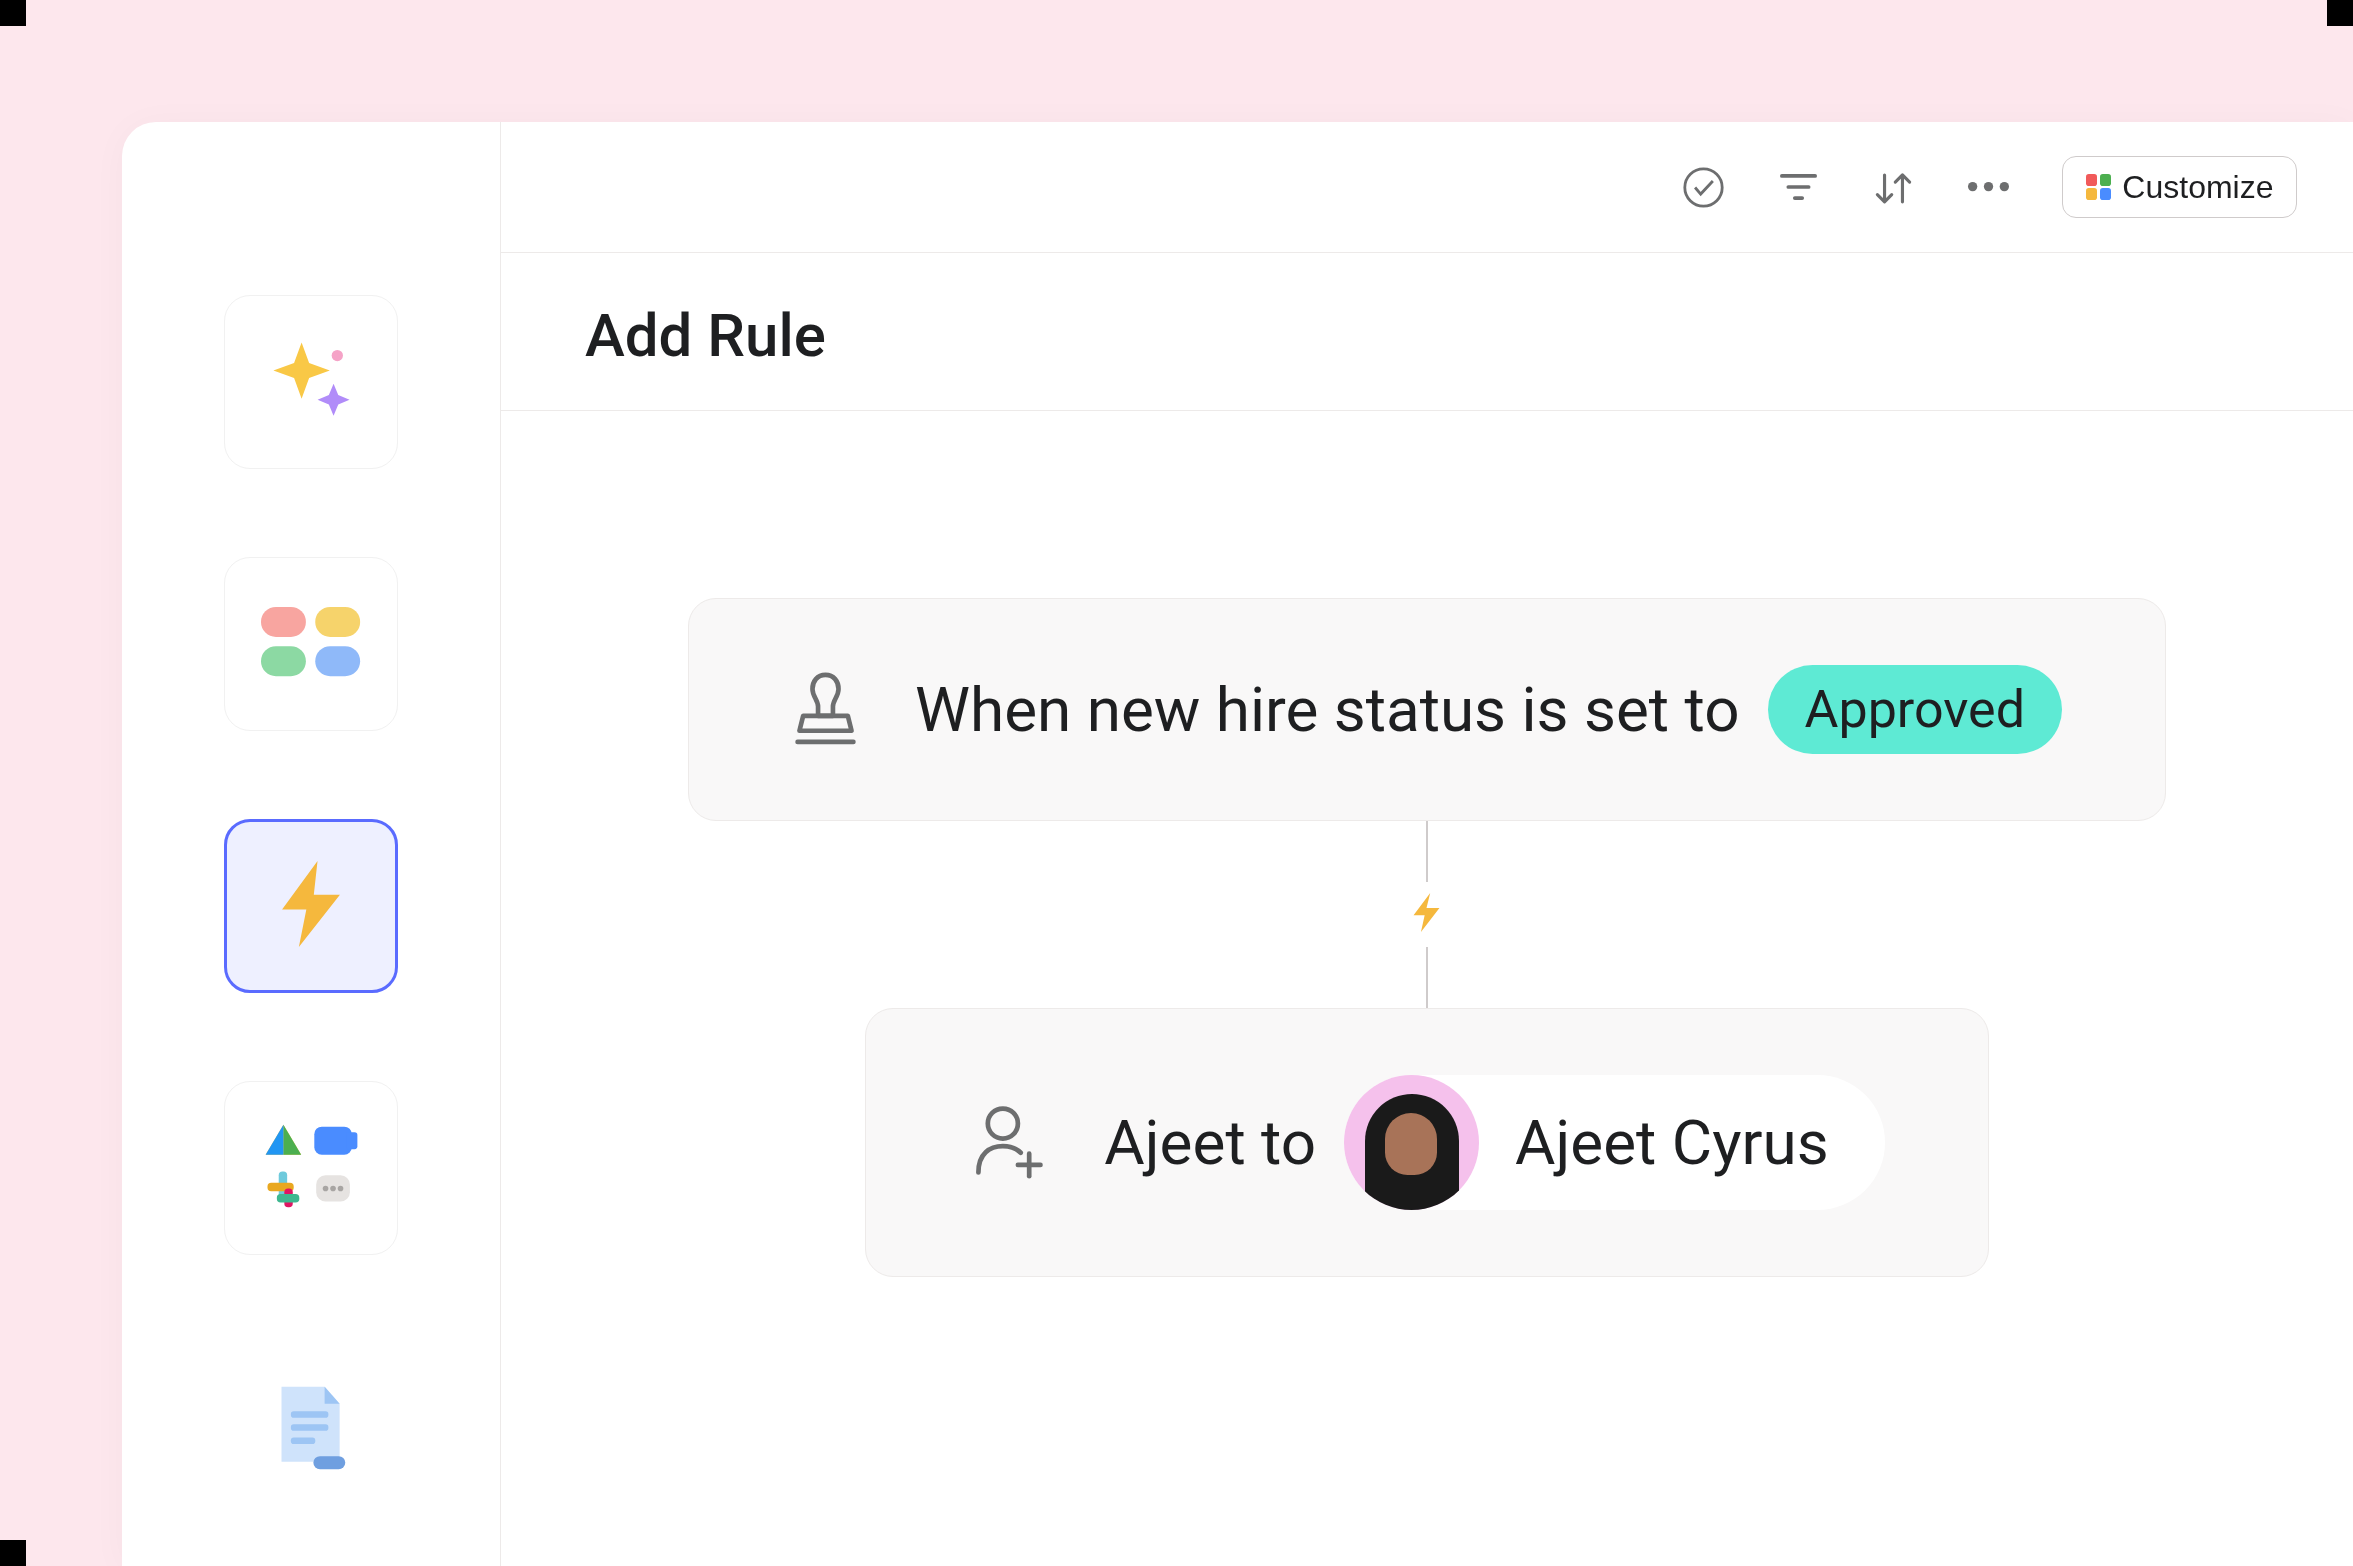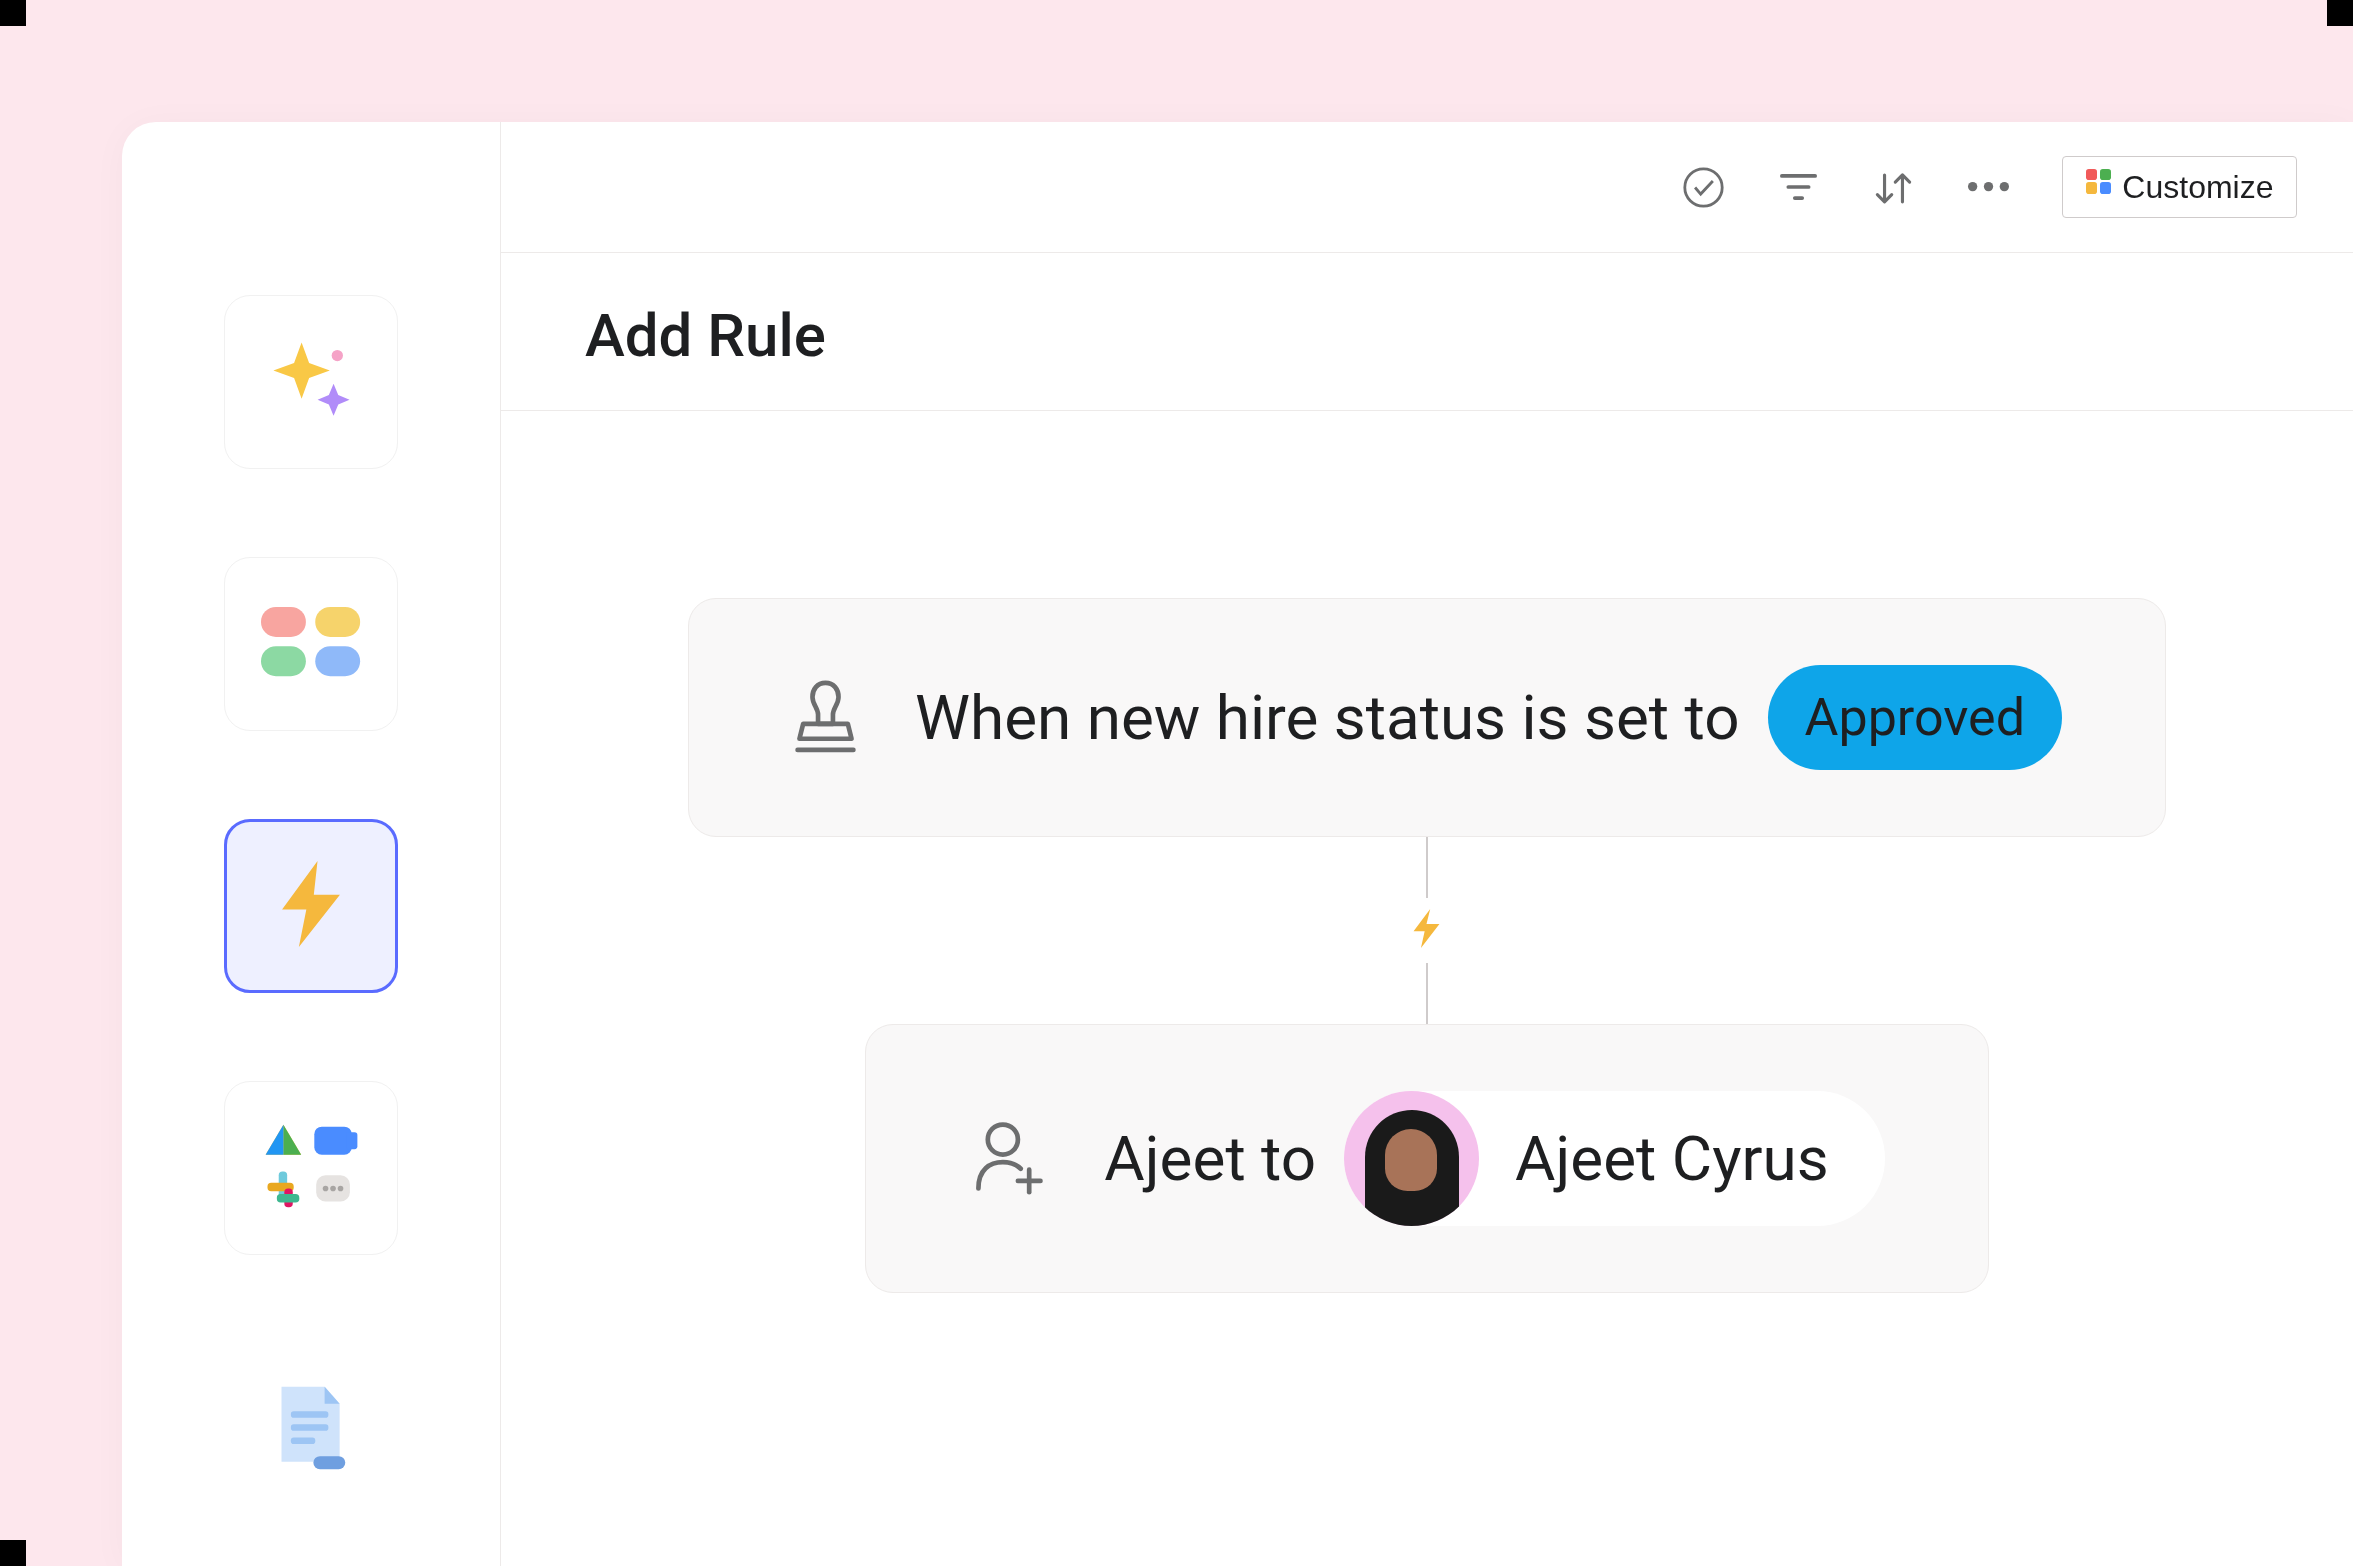--- a/index.html
+++ b/index.html
@@ -64,23 +64,24 @@
       width: 43px;
       height: 43px;
       display: flex;
       align-items: center;
       justify-content: center;
       color: #6d6e6f;
       cursor: pointer;
     }
     .customize-btn {
       display: flex;
+      align-items: center;
       gap: 11.2px;
       border: 1.9px solid #cfcbcb;
-      border-radius: 4px;
+      border-radius: 14px;
       padding: 11.2px 22.5px;
       font-size: 32px;
       color: #1e1f21;
       cursor: pointer;
       background: #fff;
     }
     .grid4 {
       display: grid;
       grid-template-columns: 11.2px 11.2px;
       grid-template-rows: 11.2px 11.2px;
@@ -116,23 +117,23 @@
     .rule-text {
       font-size: 62px;
       font-weight: 400;
       color: #1e1f21;
       display: flex;
       align-items: center;
       gap: 28px;
       flex-wrap: wrap;
     }
     .status-pill {
-      background: #0ea5e9;
+      background: #5eead4;
       color: #1e1f21;
-      padding: 22px 37px;
+      padding: 14px 37px;
       border-radius: 56px;
       font-size: 52px;
     }
     .connector {
       position: relative;
       height: 187px;
       display: flex;
       flex-direction: column;
       align-items: center;
       justify-content: center;

